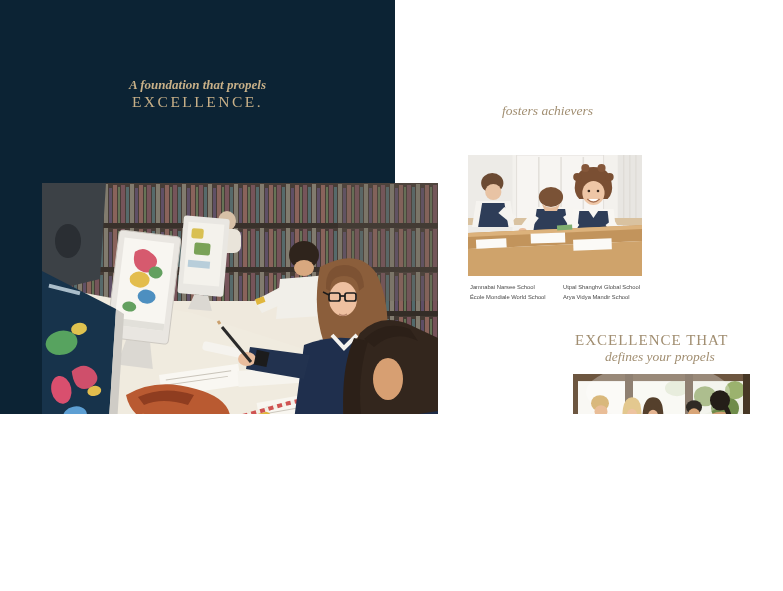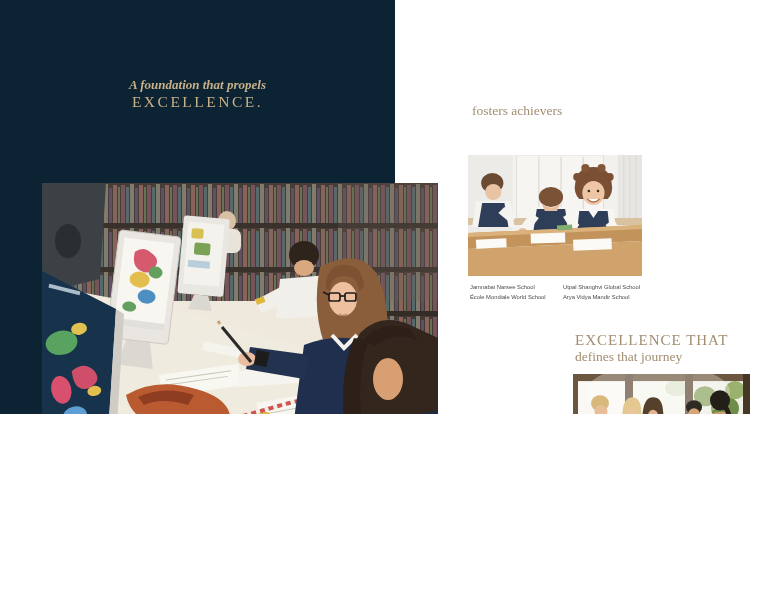--- a/index.html
+++ b/index.html
@@ -18,21 +18,21 @@
   .panel-heading .l2{font-weight:400;font-size:15.5px;line-height:17px;letter-spacing:2.5px;}
   .panel-body{position:absolute;left:97px;top:471px;width:412px;transform:scale(0.5);transform-origin:0 0;
         font-size:12.8px;line-height:18.8px;text-align:center;color:#dde4eb;}
   .photo{position:absolute;overflow:hidden;}
   .photo svg{display:block;width:100%;height:100%;}
   #photo-main{left:42px;top:183px;width:396px;height:267px;}
   #photo-edu{left:468px;top:155px;width:174px;height:121px;}
   #photo-kno{left:573px;top:374px;width:177px;height:96px;}
   .sec-title{position:absolute;font-family:"Liberation Serif","DejaVu Serif",serif;color:var(--bronze);}
   .sec-title .t{font-size:15px;letter-spacing:1px;line-height:18px;}
-  .sec-title .s{font-size:13.5px;line-height:16px;}
+  .sec-title .s{font-style:italic;font-size:13.5px;line-height:16px;margin-left:30px;}
   #edu-head{left:472px;top:103px;}
   #kno-head{left:575px;top:331px;}
   .small-list{position:absolute;transform:scale(0.5);transform-origin:0 0;color:var(--listgray);}
   #school-cols{left:470px;top:281px;width:360px;}
   #school-cols .col{position:absolute;top:0;font-size:11.6px;line-height:21px;white-space:nowrap;}
   #school-cols .c1{left:0;}
   #school-cols .c2{left:186px;}
   #college-list{left:574px;top:478px;width:420px;font-size:11.6px;line-height:18.6px;white-space:nowrap;}
 </style>
 </head>
@@ -256,21 +256,21 @@
       <div>École Mondiale World School</div>
     </div>
     <div class="col c2">
       <div>Utpal Shanghvi Global School</div>
       <div>Arya Vidya Mandir School</div>
     </div>
   </div>
 
   <div class="sec-title" id="kno-head">
     <div class="t">EXCELLENCE THAT</div>
-    <div class="s">defines that journey</div>
+    <div class="s">defines your propels</div>
   </div>
 
   <div class="photo" id="photo-kno">
     <svg viewBox="0 0 177 95" preserveAspectRatio="none">
       <rect width="177" height="95" fill="#f1eee8"></rect>
       <rect x="5" y="7" width="47" height="65" fill="#f9f8f4"></rect>
       <rect x="60" y="7" width="52" height="65" fill="#f7f6f0"></rect>
       <rect x="120" y="7" width="50" height="65" fill="#eef0e6"></rect>
       <ellipse cx="104" cy="14" rx="12" ry="8" fill="#dfe5cf"></ellipse>
       <ellipse cx="132" cy="22" rx="11" ry="10" fill="#8aa35e"></ellipse>

